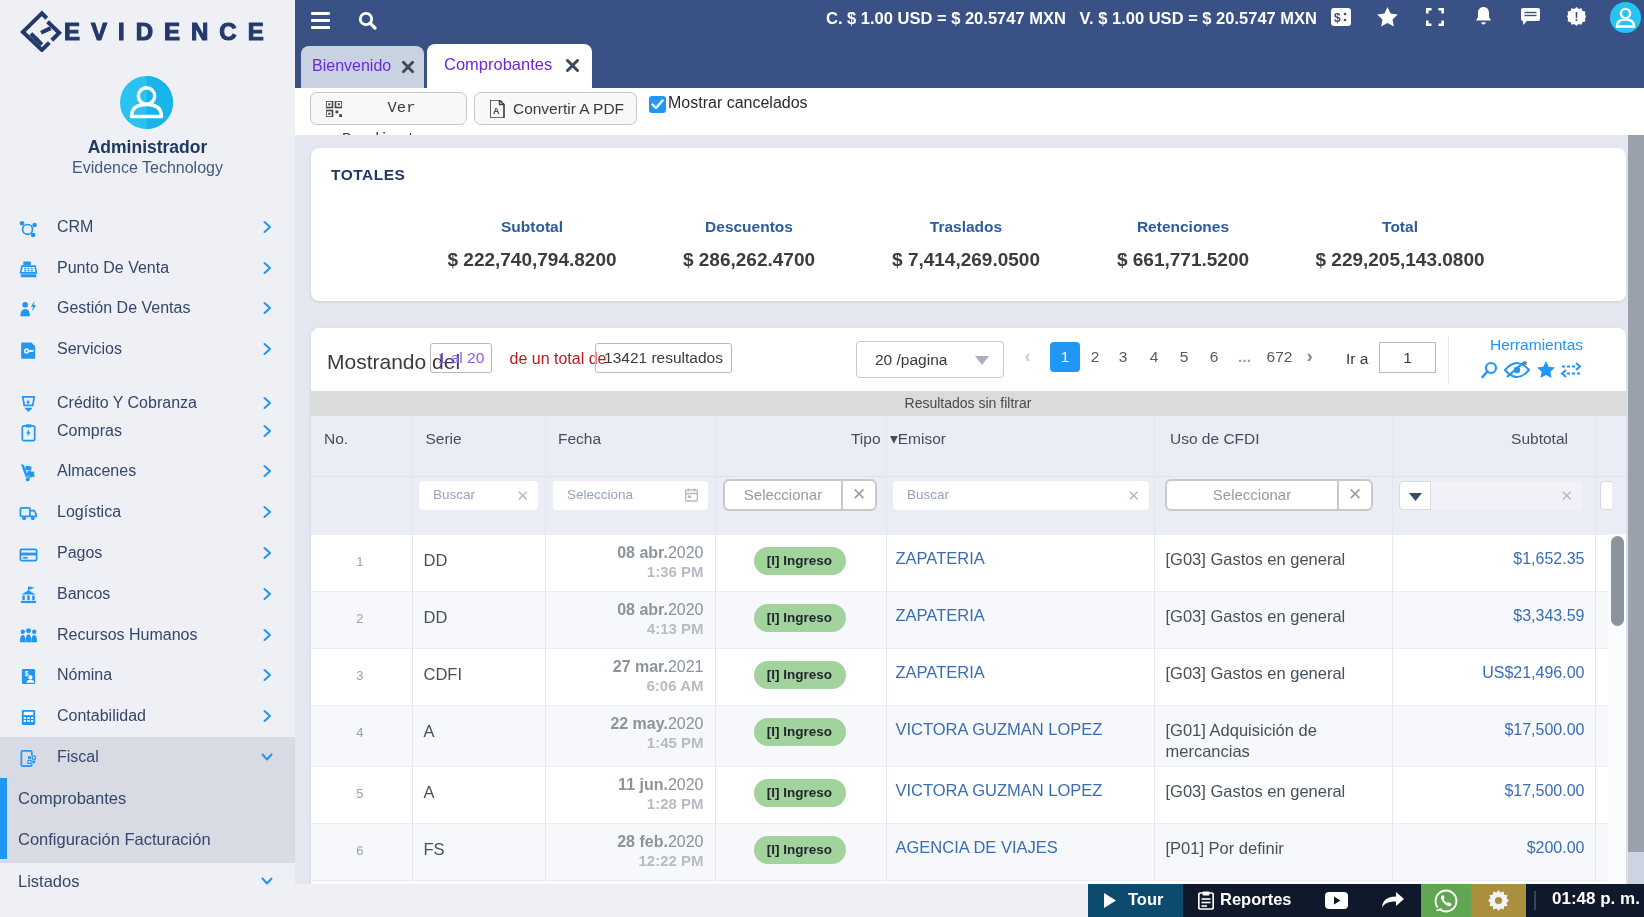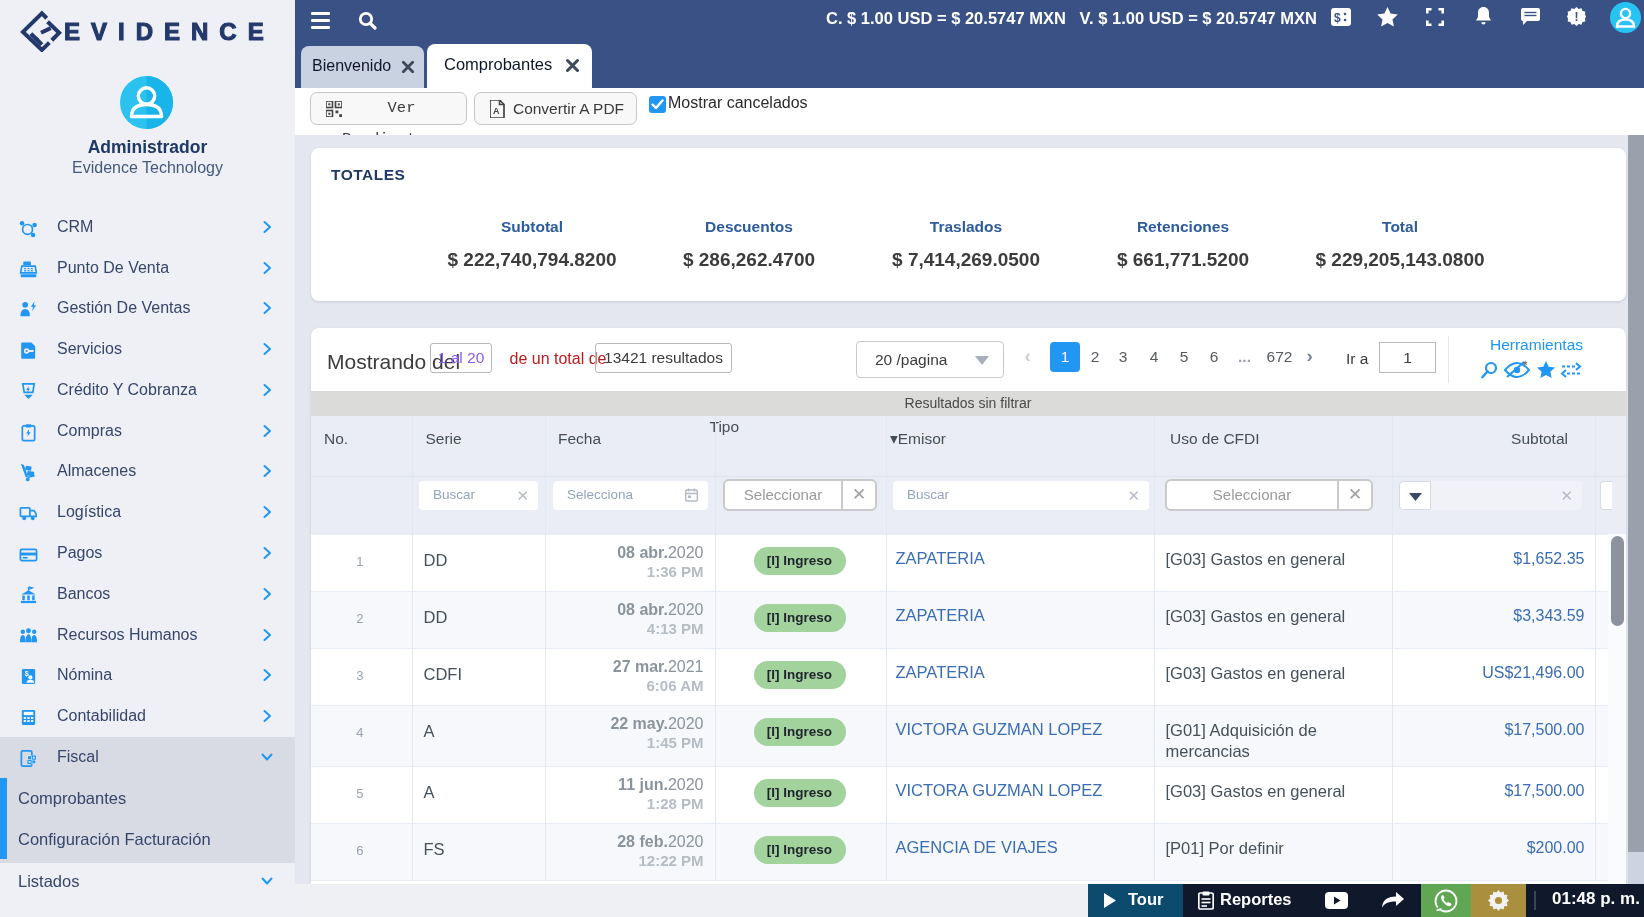--- a/index.html
+++ b/index.html
@@ -10,21 +10,21 @@
 #sidebar { position:absolute; left:0; top:0; width:295px; height:917px; background:#eef0f5; }
 .mitem { position:absolute; left:0; width:295px; height:41px; }
 .mitem .ic { position:absolute; left:19px; top:11px; width:19px; height:19px; }
 .mitem .lb { position:absolute; left:57px; top:10px; font-size:16px; color:#36466b; white-space:nowrap; }
 .mitem .ch { position:absolute; right:20px; top:11px; width:16px; height:16px; }
 .sub { position:absolute; left:0; width:295px; height:41px; }
 .sub .lb { position:absolute; left:18px; top:10px; font-size:16.5px; color:#36466b; white-space:nowrap; }
 
 #topbar { position:absolute; left:295px; top:0; width:1349px; height:42px; background:#395184; }
 #tabbar { position:absolute; left:295px; top:42px; width:1349px; height:46px; background:#395184; }
-.tab { position:absolute; bottom:0; height:42px; border-radius:8px 8px 0 0; font-size:16.5px; color:#0f172a; }
+.tab { position:absolute; bottom:0; height:42px; border-radius:8px 8px 0 0; font-size:16.5px; color:#6d28d9; }
 #toolrow { position:absolute; left:295px; top:88px; width:1349px; height:47px; background:#ffffff; }
 .btn { position:absolute; top:4px; height:33px; background:#f8f8f8; border:1px solid #c6c6c6; border-radius:7px; color:#3b3b3b; font-size:15.5px; line-height:31px; text-align:center; }
 
 #content { position:absolute; left:295px; top:135px; width:1333px; height:749px; background:#e4e7f0; }
 .card { position:absolute; background:#fff; border-radius:8px; box-shadow:0 1px 3px rgba(0,0,0,0.12); }
 .totcol { position:absolute; width:217px; text-align:center; }
 .totcol .h { font-size:15.5px; font-weight:bold; color:#2d5c9e; }
 .totcol .v { font-size:19px; font-weight:bold; color:#3c3c3c; margin-top:13px; white-space:nowrap; }
 
 .colsep { position:absolute; top:0; bottom:0; width:1px; background:#e3e7f0; }
@@ -221,21 +221,21 @@
           </g>
         </svg>
 
       <div class="abs" style="left:0;top:63px;width:1315px;height:25px;background:#dbdbd9;text-align:center;font-size:14px;color:#4a4a4a;line-height:25px;">Resultados sin filtrar</div>
 
       <div class="abs" style="left:0;top:88px;width:1315px;height:119px;background:#eaedf5;"></div>
       <div class="abs" style="left:0;top:148px;width:1315px;height:1px;background:#dfe3ee;"></div>
       <div class="hcell" style="left:13.5px;top:102px;">No.</div>
       <div class="hcell" style="left:115px;top:102px;">Serie</div>
       <div class="hcell" style="left:247.5px;top:102px;">Fecha</div>
-      <div class="hcell" style="left:399px;top:90px;width:171px;text-align:left;">Tipo</div>
+      <div class="hcell" style="left:399px;top:102px;width:171px;text-align:right;">Tipo</div>
       <div class="hcell" style="left:579.5px;top:102px;">▾Emisor</div>
       <div class="hcell" style="left:859.5px;top:102px;">Uso de CFDI</div>
       <div class="hcell" style="left:1081.5px;top:102px;width:176px;text-align:right;">Subtotal</div>
 
       <div class="finput" style="left:108.5px;top:153px;width:119px;">
           <span class="ph">Buscar</span>
           <span class="fx">✕</span>
         </div>
       <div class="finput" style="left:242.5px;top:153px;width:155px;">
           <span class="ph">Selecciona</span>
@@ -420,21 +420,21 @@
             <path d="M3.5 1.5 h9.5 l4 4 v12 a1.2 1.2 0 0 1 -1.2 1.2 h-12.3 a1.2 1.2 0 0 1 -1.2 -1.2 v-14.8 a1.2 1.2 0 0 1 1.2 -1.2 Z" fill="#2196f3"></path>
             <circle cx="8" cy="10.5" r="2.8" fill="#eef0f5"></circle>
             <circle cx="8" cy="10.5" r="1.1" fill="#2196f3"></circle>
             <rect x="9.8" y="9.4" width="5.5" height="2.2" fill="#eef0f5"></rect>
           </svg>
         <div class="lb">Servicios</div>
           <svg class="ch" viewBox="0 0 16 16">
             <path d="M5.5 3 L11 8 L5.5 13" fill="none" stroke="#2196f3" stroke-width="2" stroke-linecap="round" stroke-linejoin="round"></path>
           </svg>
       </div>
-      <div class="mitem" style="top:371px;text-align:center;">
+      <div class="mitem" style="top:384px;text-align:center;">
         <svg class="ic" viewBox="0 0 20 20">
             <g fill="#2196f3">
               <path d="M4 2 h12 l-1.5 9 h-9 Z" fill="none" stroke="#2196f3" stroke-width="1.8"></path>
               <path d="M10 4.5 L7.5 8.5 L9.3 8.5 L8.5 11 L11.8 7.2 L10.2 7.2 Z"></path>
               <path d="M5.5 13.5 L14.5 13.5 L10 18 Z"></path>
             </g>
           </svg>
         <div class="lb">Crédito Y Cobranza</div>
           <svg class="ch" viewBox="0 0 16 16">
             <path d="M5.5 3 L11 8 L5.5 13" fill="none" stroke="#2196f3" stroke-width="2" stroke-linecap="round" stroke-linejoin="round"></path>

